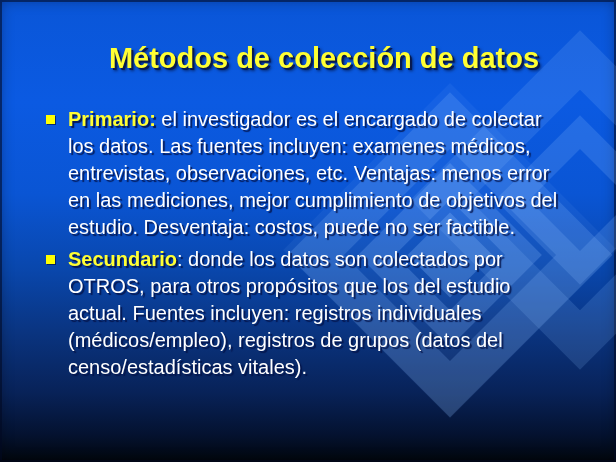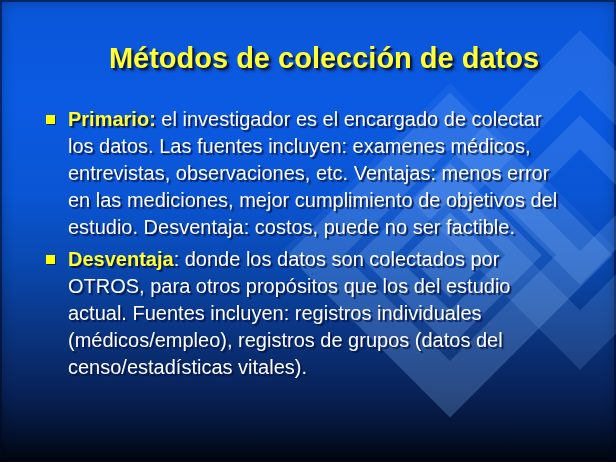--- a/index.html
+++ b/index.html
@@ -112,18 +112,18 @@
 
   <h1 class="title">Métodos de colección de datos</h1>
 
   <ul class="bullets">
 
     <li class="bullet">
       <span class="marker"></span><span class="kw">Primario:</span><span class="body-text"> el investigador es el encargado de colectar los datos. Las fuentes incluyen: examenes médicos, entrevistas, observaciones, etc. Ventajas: menos error en las mediciones, mejor cumplimiento de objetivos del estudio. Desventaja: costos, puede no ser factible.</span>
     </li>
 
     <li class="bullet">
-      <span class="marker"></span><span class="kw">Desventaja</span><span class="body-text">: donde los datos son colectados por OTROS, para otros propósitos que los del estudio actual. Fuentes incluyen: registros individuales (médicos/empleo), registros de grupos (datos del censo/estadísticas vitales).</span>
+      <span class="marker"></span><span class="kw">Secundario</span><span class="body-text">: donde los datos son colectados por OTROS, para otros propósitos que los del estudio actual. Fuentes incluyen: registros individuales (médicos/empleo), registros de grupos (datos del censo/estadísticas vitales).</span>
     </li>
 
   </ul>
 
 </div>
 
 </body></html>

